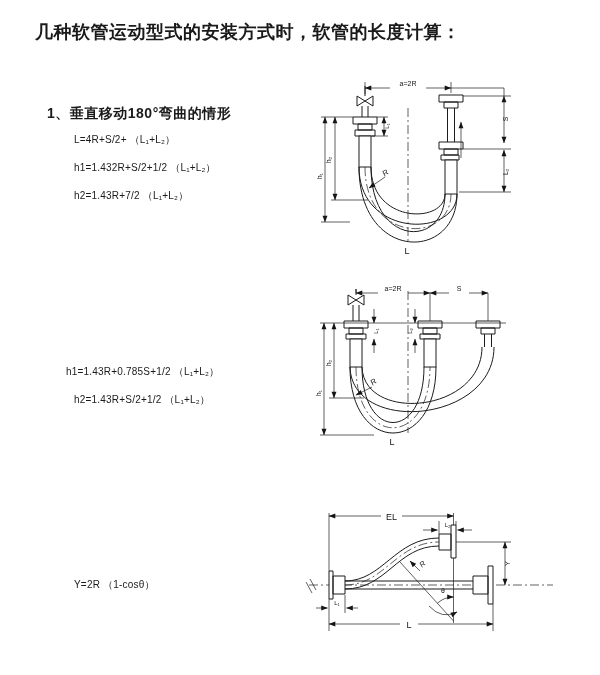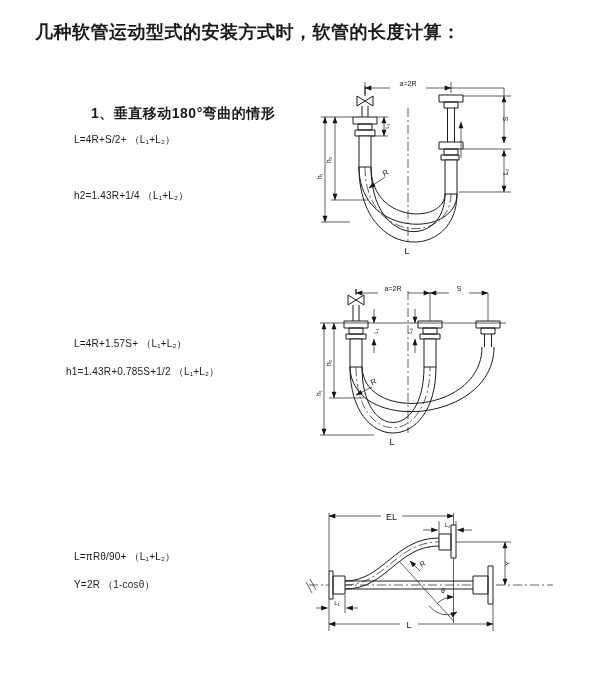--- a/index.html
+++ b/index.html
@@ -3,44 +3,44 @@
 <meta charset="utf-8">
 <style>
   html,body{margin:0;padding:0;}
   body{
     width:600px;height:675px;background:#ffffff;position:relative;
     font-family:"Liberation Sans","DejaVu Sans",sans-serif;color:#1a1a1a;
     overflow:hidden;
   }
   .page{position:absolute;inset:0;background:#fff;}
   .title{position:absolute;left:35px;top:20px;font-size:18px;font-weight:bold;letter-spacing:.5px;white-space:nowrap;}
-  .sec-heading{position:absolute;font-size:14px;font-weight:bold;letter-spacing:.5px;white-space:nowrap;margin-left:44px;}
+  .sec-heading{position:absolute;font-size:14px;font-weight:bold;letter-spacing:.5px;white-space:nowrap;}
   .formula{position:absolute;font-size:10px;letter-spacing:.2px;white-space:nowrap;}
   svg.diagram{position:absolute;overflow:visible;}
   svg .ln{fill:none;stroke:#1c1c1c;stroke-width:1;}
   svg .tn{fill:none;stroke:#1c1c1c;stroke-width:.7;}
   svg .cl{fill:none;stroke:#1c1c1c;stroke-width:.7;stroke-dasharray:9 3 2 3;}
   svg .pr{fill:#ffffff;stroke:#1c1c1c;stroke-width:1;}
   svg text{font-family:"Liberation Sans","DejaVu Sans",sans-serif;fill:#141414;}
 </style>
 </head>
 <body>
 
 <div class="page">
 
   <div class="title">几种软管运动型式的安装方式时，软管的长度计算：</div>
 
   <div class="sec-heading" style="left:47px;top:105px">1、垂直移动180°弯曲的情形</div>
   <div class="formula" style="left:74px;top:133px">L=4R+S/2+ （L₁+L₂）</div>
-  <div class="formula" style="left:74px;top:189px">h2=1.43R+1/4 （L₁+L₂）</div>
+  <div class="formula" style="left:74px;top:161px">h1=1.432R+S/2+1/2 （L₁+L₂）</div>
+  <div class="formula" style="left:74px;top:189px">h2=1.43R+7/2 （L₁+L₂）</div>
 
-  <div class="formula" style="left:74px;top:337px">L=4R+1.57S+ （L₁+L₂）</div>
   <div class="formula" style="left:66px;top:365px">h1=1.43R+0.785S+1/2 （L₁+L₂）</div>
+  <div class="formula" style="left:74px;top:393px">h2=1.43R+S/2+1/2 （L₁+L₂）</div>
 
-  <div class="formula" style="left:74px;top:550px">L=πRθ/90+ （L₁+L₂）</div>
   <div class="formula" style="left:74px;top:578px">Y=2R （1-cosθ）</div>
 
   <svg class="diagram" style="left:318px;top:72px" width="235" height="190" viewBox="0 0 235 190">
     <defs>
       <marker id="arw1" viewBox="0 0 10 10" refX="9.5" refY="5" markerWidth="10" markerHeight="7" markerUnits="userSpaceOnUse" orient="auto-start-reverse">
         <path d="M0.5,1.5 L10,5 L0.5,8.5 z" fill="#151515"></path>
       </marker>
       <pattern id="braid1" width="4.5" height="4.5" patternUnits="userSpaceOnUse">
         <path d="M0,4.5 L4.5,0 M0,0 L4.5,4.5" stroke="#555" stroke-width="0.6"></path>
       </pattern>

